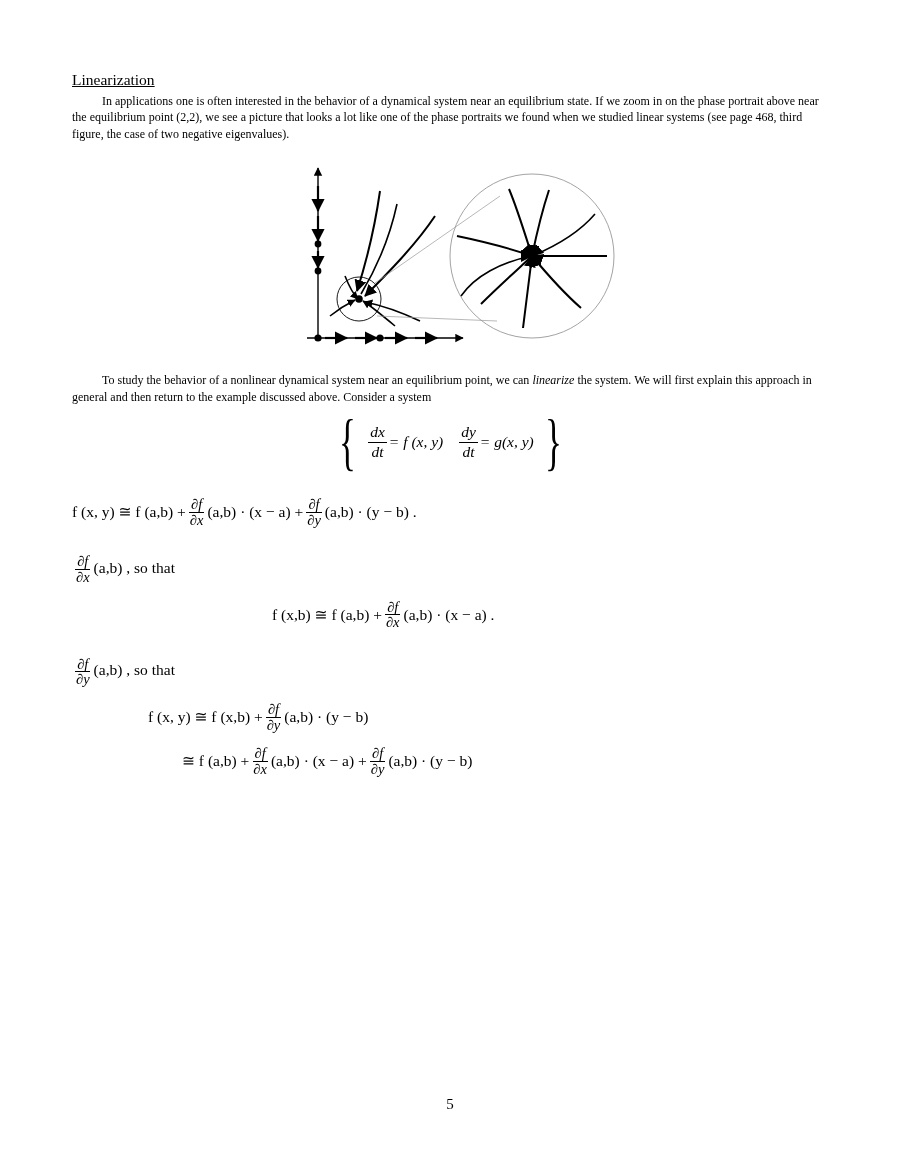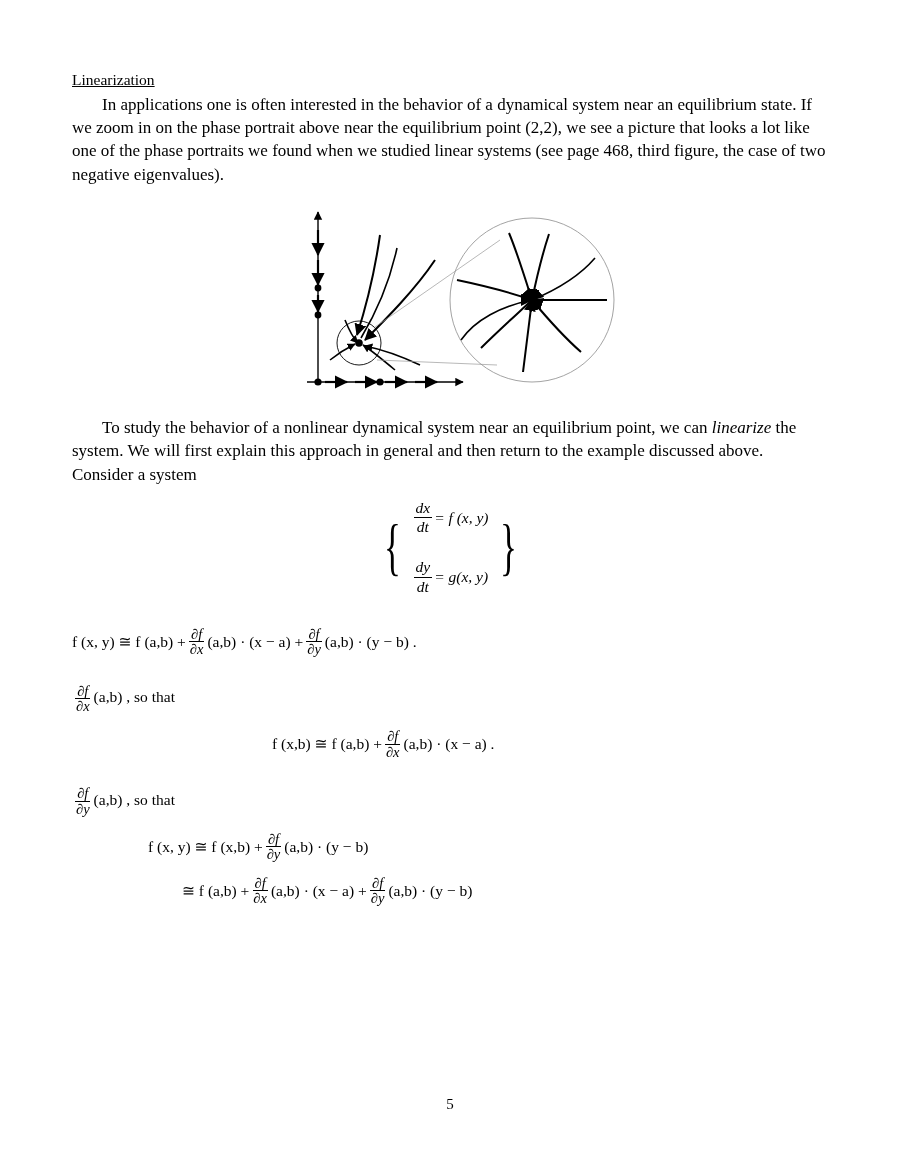--- a/index.html
+++ b/index.html
@@ -21,21 +21,21 @@
     box-sizing: border-box;
     padding: 70px 72px 40px 72px;
   }
   .section-title {
     font-size: 15.5px;
     text-decoration: underline;
     margin: 0 0 2px 0;
     line-height: 1.35;
   }
   p.body {
-    font-size: 17px;
+    font-size: 12px;
     line-height: 1.37;
     margin: 0 0 0 0;
     text-align: left;
   }
   p.indent {
     text-indent: 30px;
   }
   .spacer-sm { height: 10px; }
   .spacer-md { height: 18px; }
 
@@ -87,22 +87,22 @@
   }
   .brace {
     font-size: 64px;
     line-height: 0.72;
     font-family: "Liberation Serif", serif;
     transform: scaleX(0.55);
     display: inline-block;
   }
   .sysrows {
     display: inline-flex;
-    flex-direction: column;
-    gap: 24px;
+    flex-direction: row;
+    gap: 14px;
     padding: 0 4px;
   }
   .sysrow {
     display: flex;
     align-items: center;
     white-space: nowrap;
   }
   .eqline {
     display: flex;
     align-items: center;

